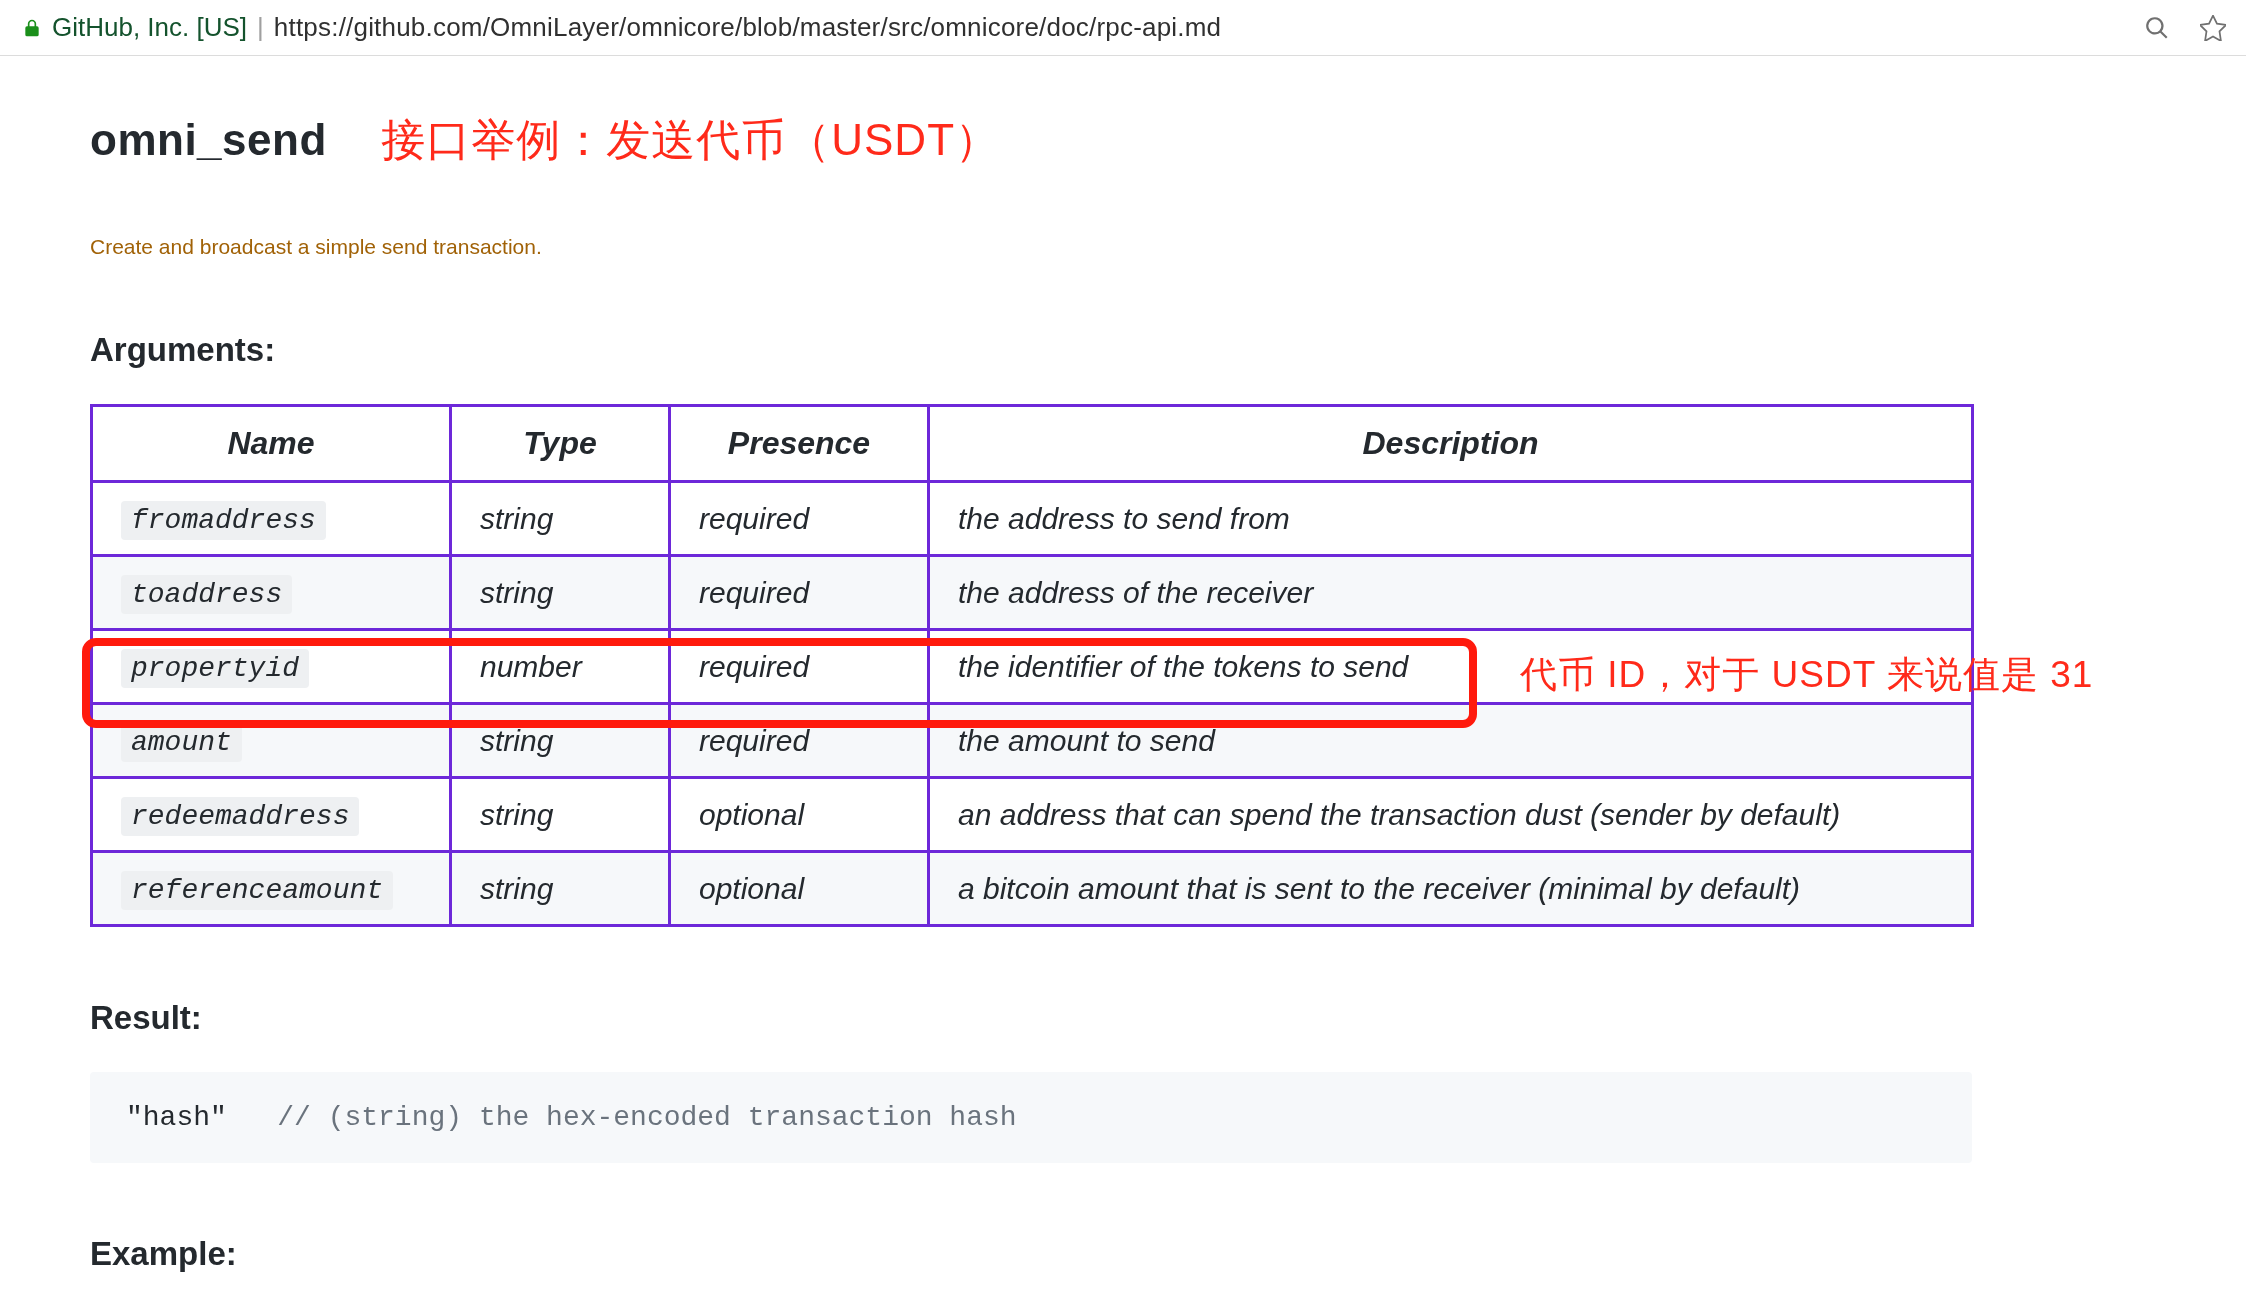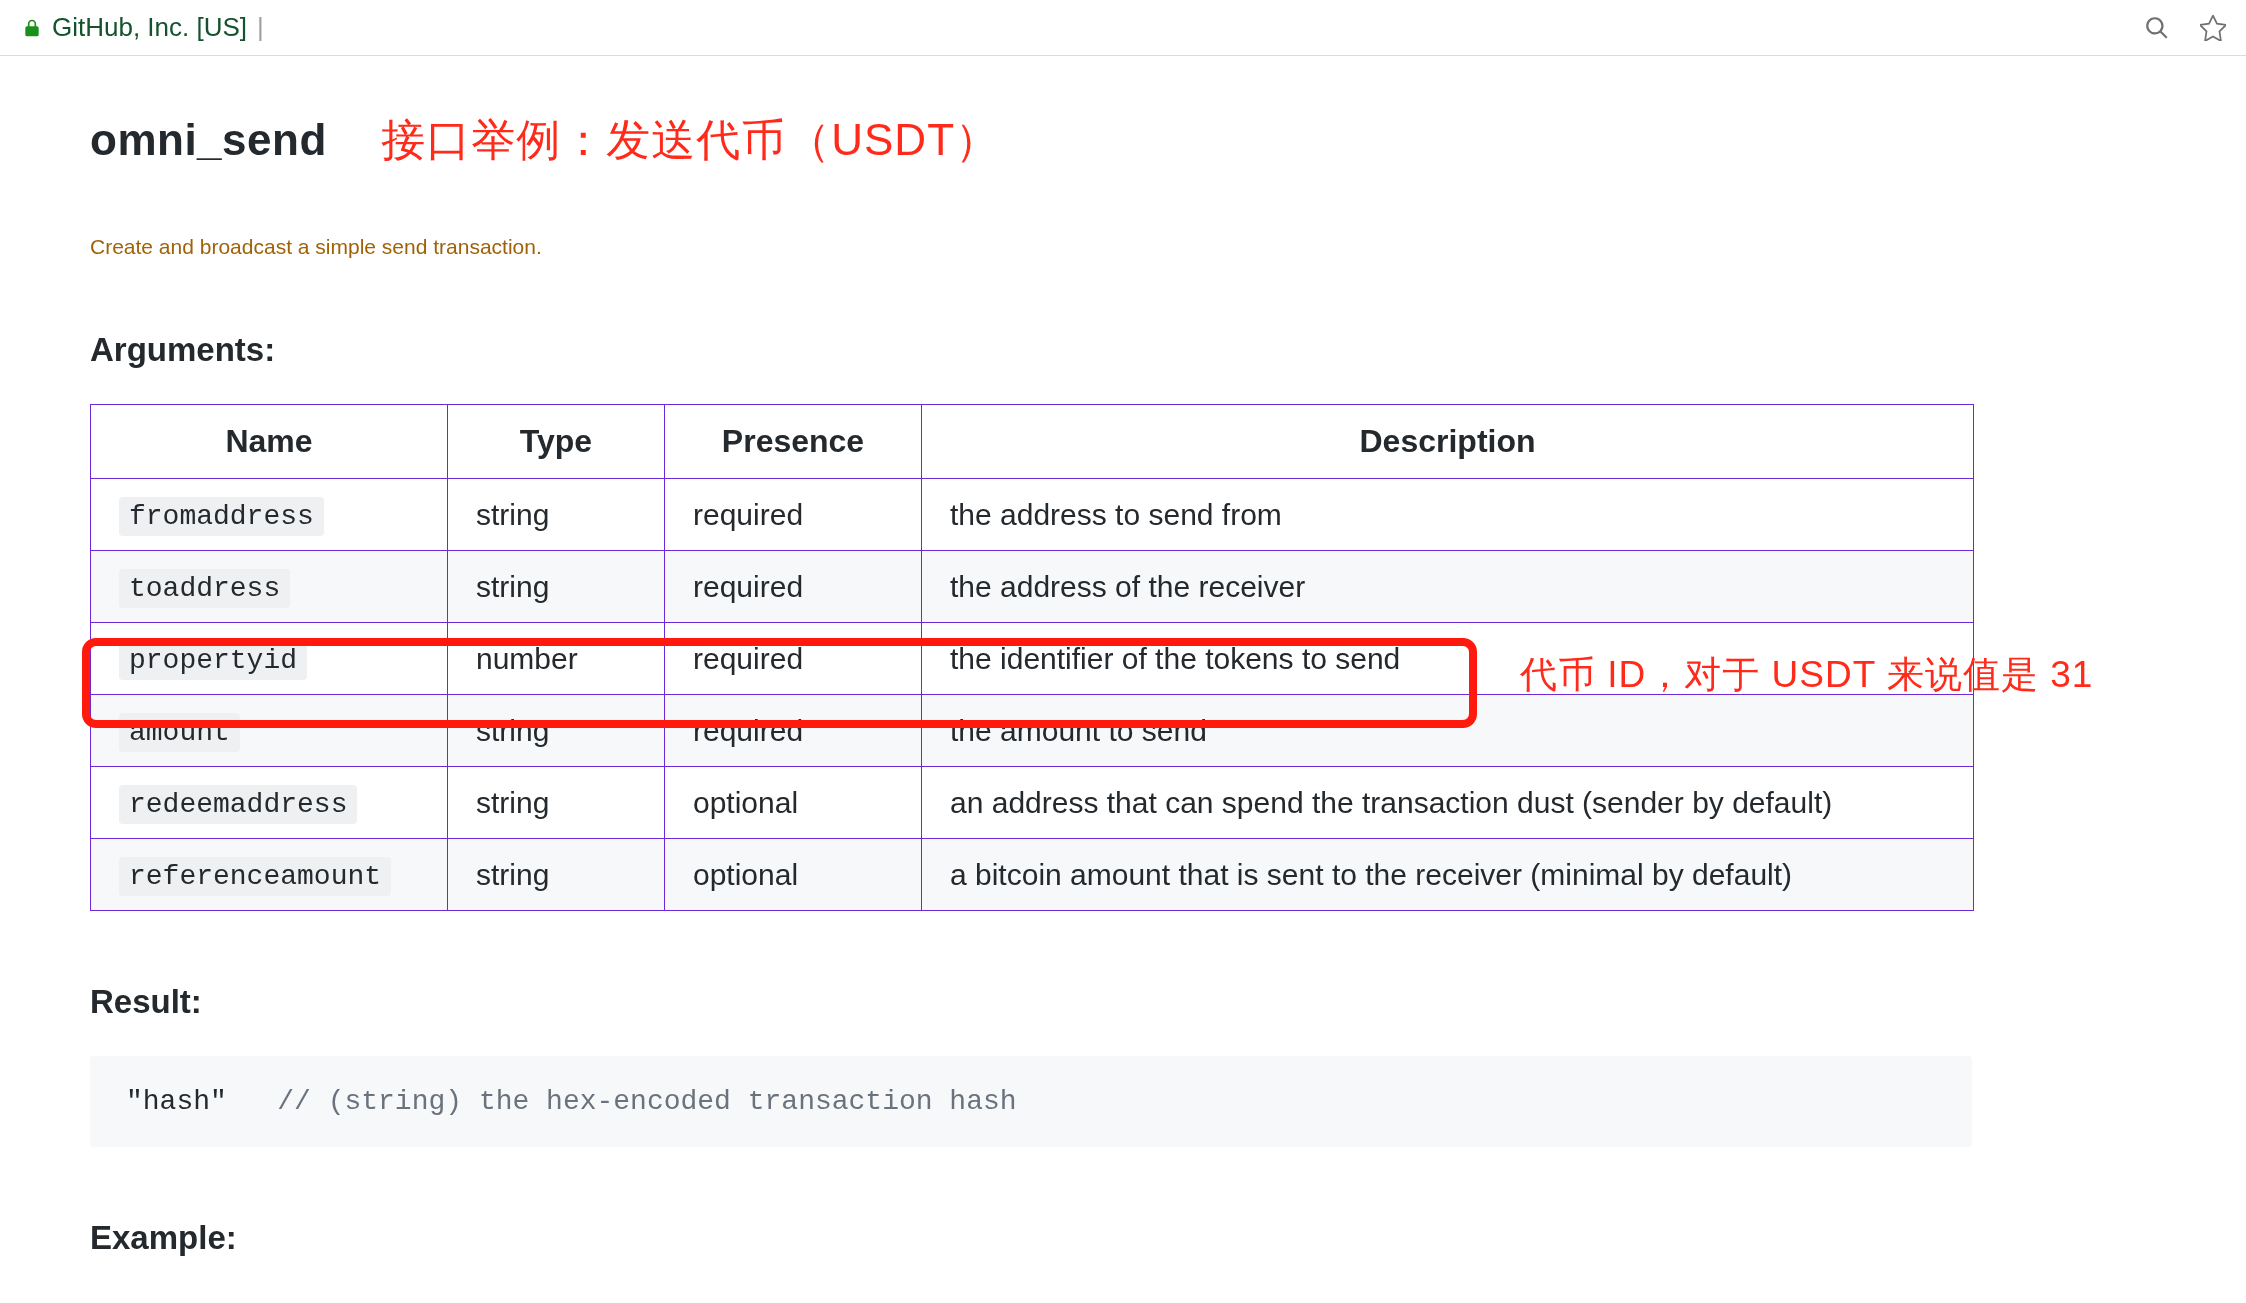--- a/index.html
+++ b/index.html
@@ -77,24 +77,25 @@
     margin: 72px 0 35px 0;
   }
 
   
   table.args {
     border-collapse: collapse;
     width: 1884px;
     font-size: 30px;
   }
   table.args th, table.args td {
-    border: 1px solid #6d28d9;
+    border: 3px solid #6d28d9;
     padding: 18px 28px;
     text-align: left;
     vertical-align: middle;
+    font-style: italic;
   }
   table.args th {
     text-align: center;
     font-weight: 700;
     background: #ffffff;
     font-size: 32px;
   }
   table.args tbody tr:nth-child(even) td { background: #f6f8fa; }
   table.args td.name-cell { width: 300px; }
   table.args td.type-cell { width: 160px; }
@@ -148,20 +149,21 @@
 <body>
 
 <div class="url-bar">
   <span class="lock">
     <svg viewBox="0 0 24 24">
         <path d="M12 2a5 5 0 0 0-5 5v3H6a2 2 0 0 0-2 2v8a2 2 0 0 0 2 2h12a2 2 0 0 0 2-2v-8a2 2 0 0 0-2-2h-1V7a5 5 0 0 0-5-5zm-3 5a3 3 0 1 1 6 0v3H9V7z"></path>
       </svg>
   </span>
   <span class="cert">GitHub, Inc. [US]</span>
   <span class="sep">|</span>
+  <span class="url">https://github.com/OmniLayer/omnicore/blob/master/src/omnicore/doc/rpc-api.md</span>
   <span class="spacer"></span>
   <span class="tool-icon">
     <svg viewBox="0 0 24 24">
         <path d="M10 2a8 8 0 0 1 6.32 12.9l5.39 5.4-1.41 1.41-5.4-5.39A8 8 0 1 1 10 2zm0 2a6 6 0 1 0 0 12 6 6 0 0 0 0-12z"></path>
       </svg>
   </span>
   <span class="tool-icon">
     <svg viewBox="0 0 24 24">
         <path d="M12 .587l3.668 7.431L24 9.168l-6 5.848L19.335 24 12 19.897 4.665 24 6 15.016 0 9.168l8.332-1.15z" fill="none" stroke="#707070" stroke-width="1.6"></path>
       </svg>

